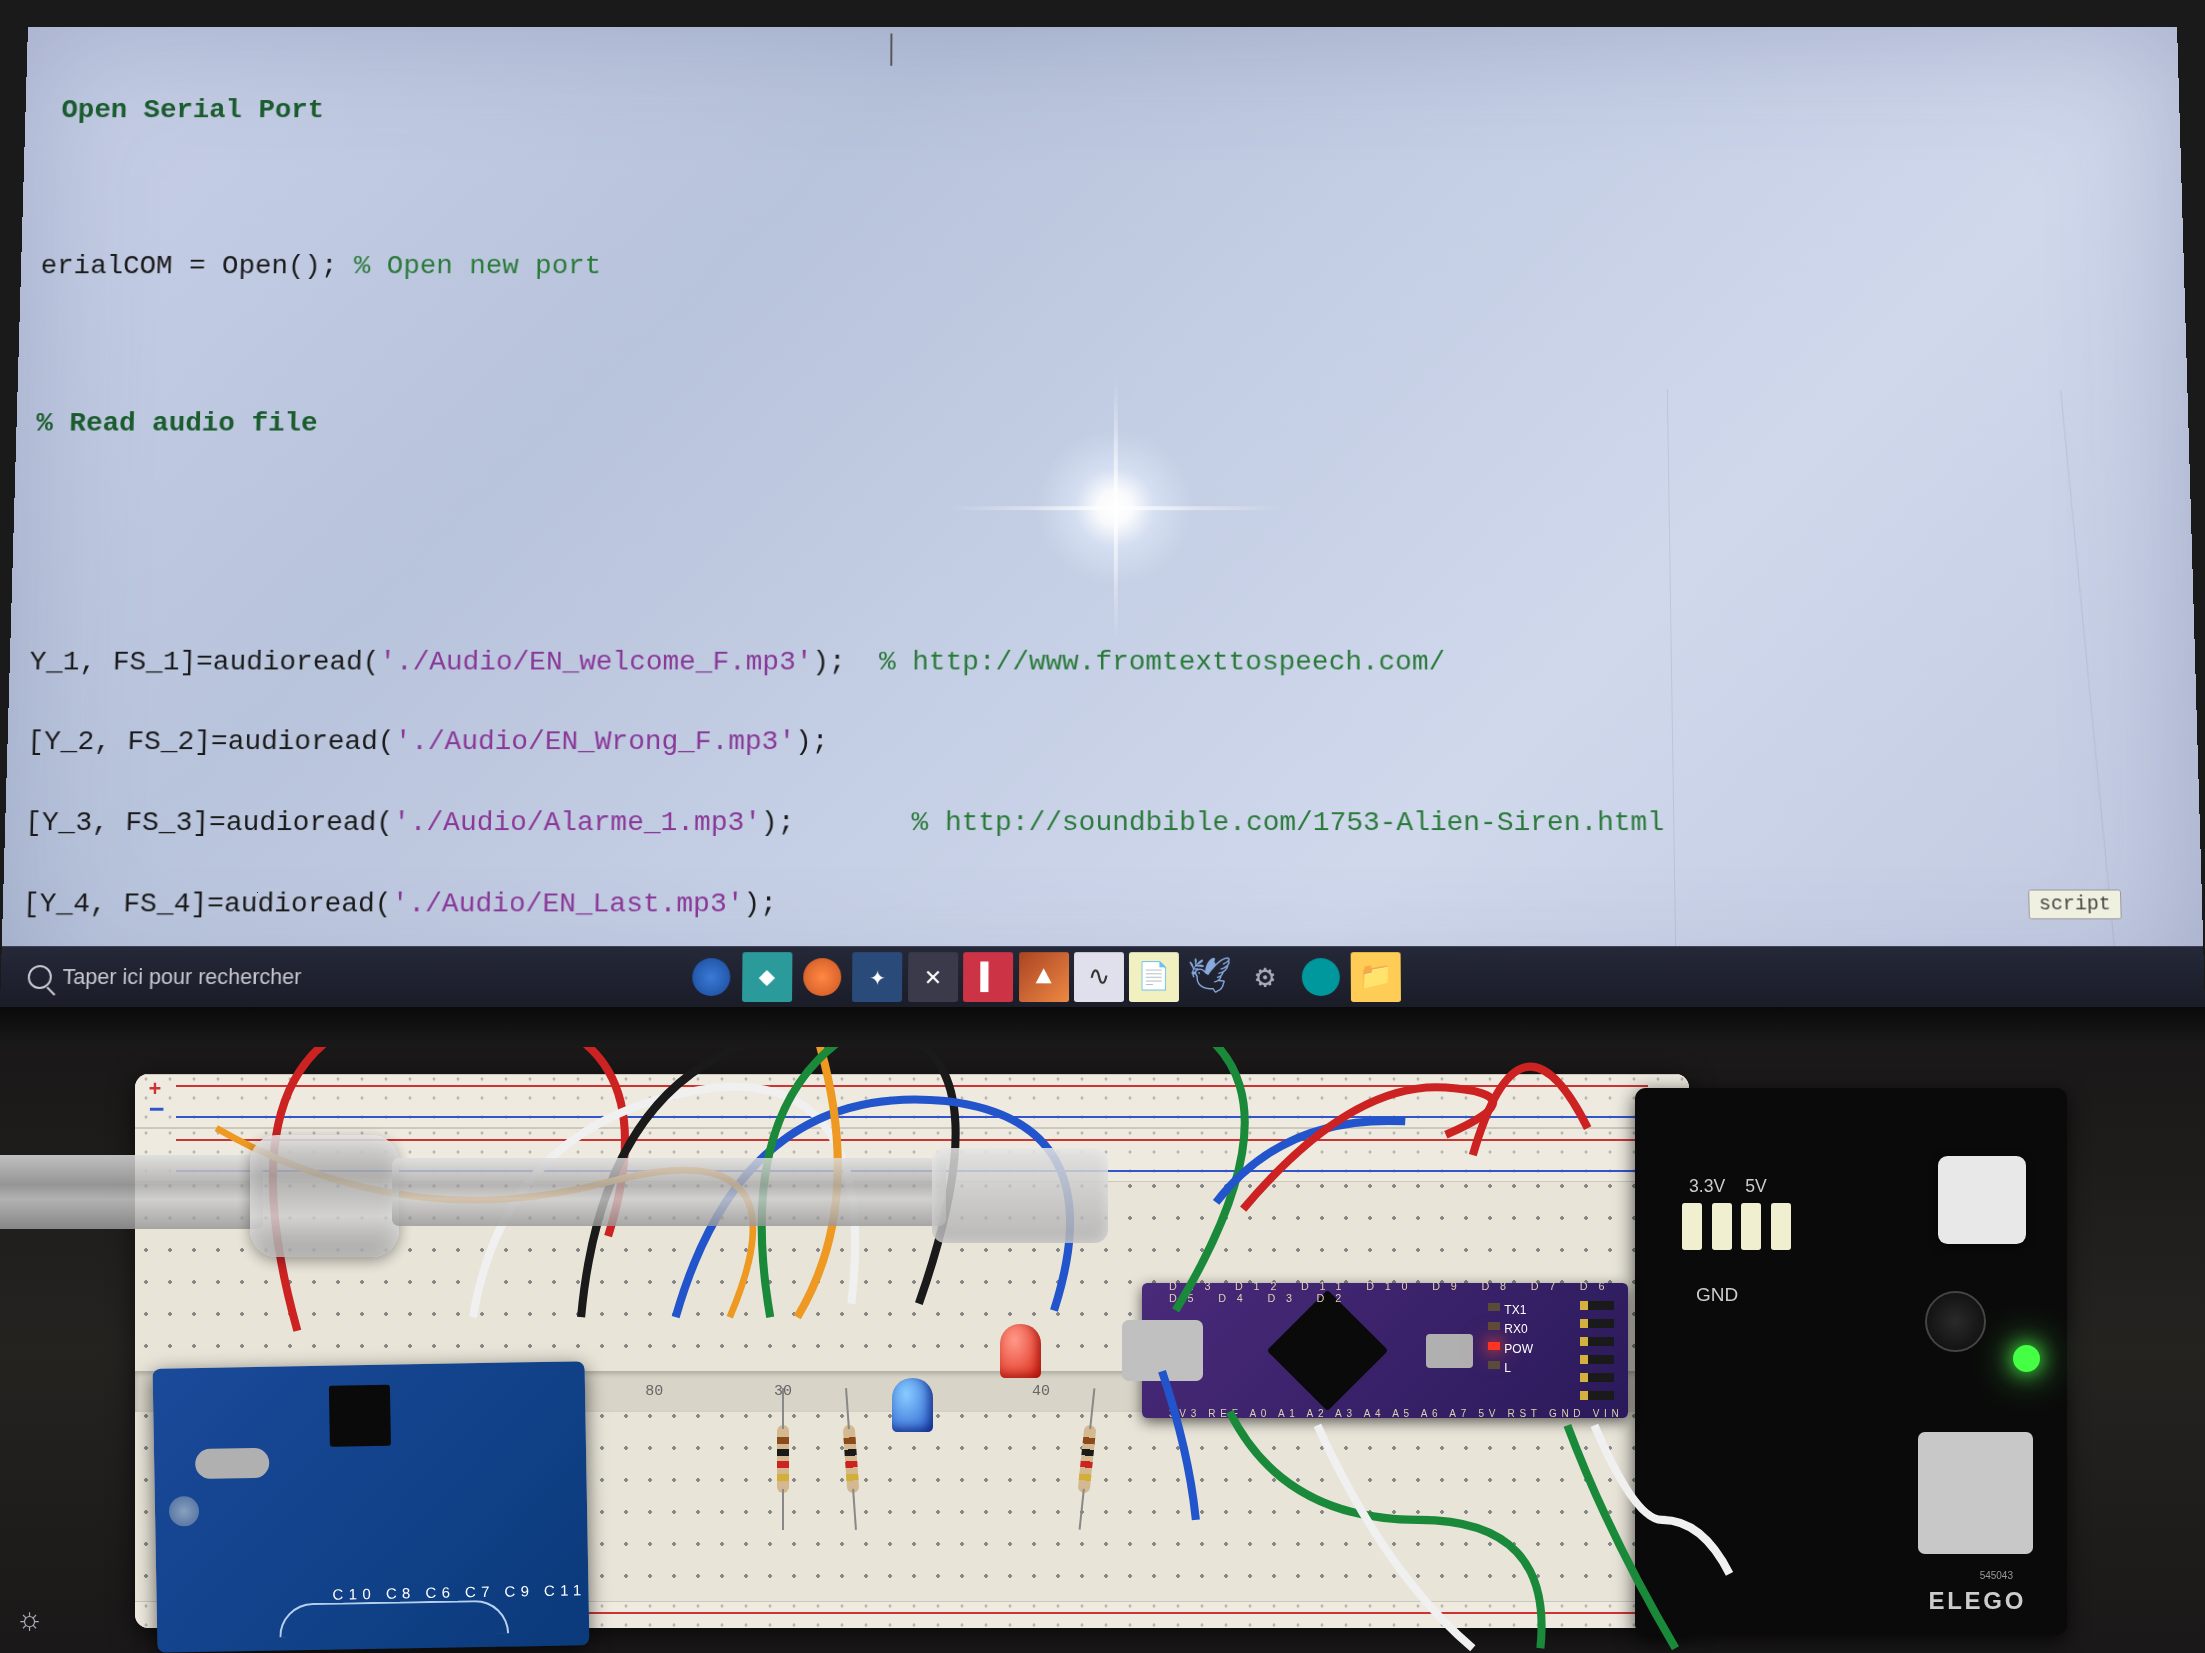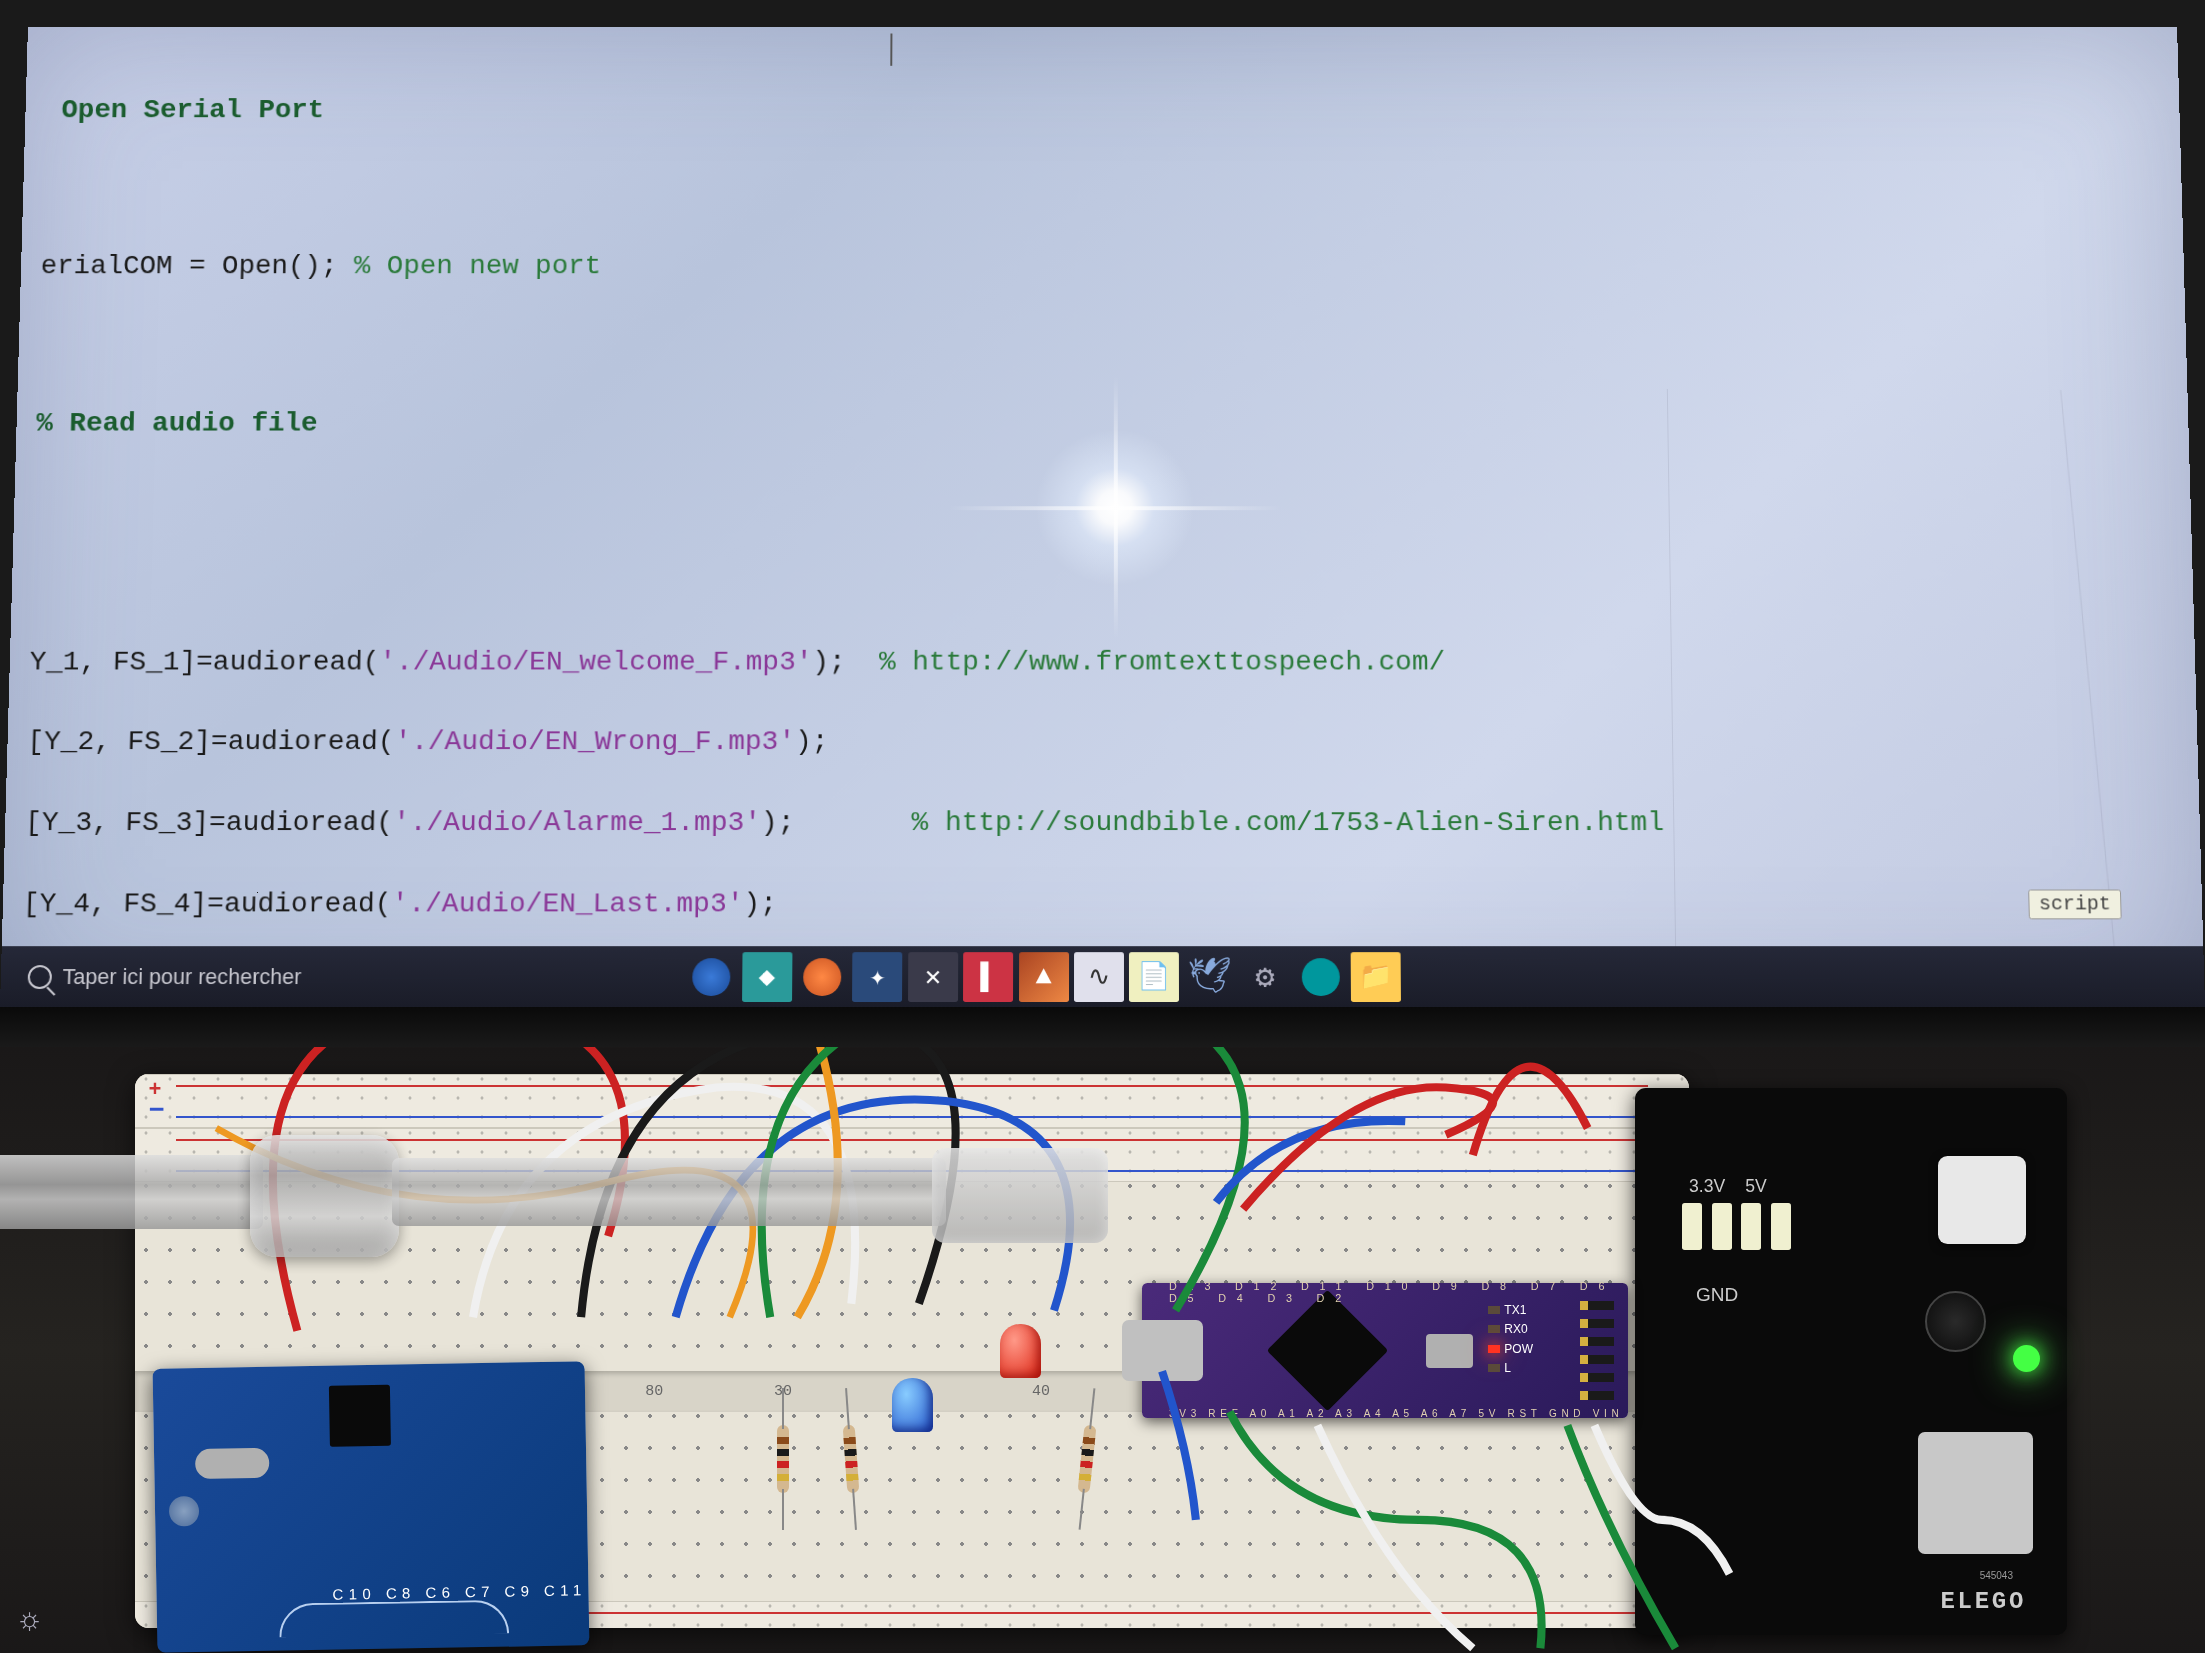--- a/index.html
+++ b/index.html
@@ -387,21 +387,21 @@
       top: 51px; left: 284px;
       border-radius: 4px;
     }
     .nano-leds {
       position: absolute;
       top: 20px; right: 95px;
       display: flex;
       flex-direction: column;
       gap: 5.4px;
     }
-    .nano-led-row { display: flex; gap: 4px; align-items: center; font-size: 12px; color: #fff; font-family: sans-serif; }
+    .nano-led-row { display: flex; gap: 4px; align-items: flex-start; font-size: 12px; color: #fff; font-family: sans-serif; }
     .nano-led { width: 12px; height: 8px; }
     .led-off { background: #5a4a3a; }
     .led-on-red { background: #ff3322; box-shadow: 0 0 13.5px #ff4422, 0 0 27px #ff6644; }
     .nano-pins-top {
       position: absolute;
       top: -2.7px; left: 27px;
       color: #e0d0b0;
       font-size: 10.8px;
       font-family: sans-serif;
       letter-spacing: 10.8px;
@@ -487,21 +487,21 @@
       bottom: 81px; right: 34px;
       width: 115px; height: 122px;
       background: #c8c8c8;
       border-radius: 6.8px;
     }
     .pm-logo {
       position: absolute;
       bottom: 20px; right: 41px;
       color: #ccc;
       font-size: 24px;
-      font-family: Liberation Mono, monospace;
+      font-family: Liberation Sans, sans-serif;
       font-weight: bold;
       letter-spacing: 2.7px;
     }
     .pm-serial {
       position: absolute;
       bottom: 54px; right: 54px;
       color: #999;
       font-size: 10px;
       font-family: sans-serif;
     }

